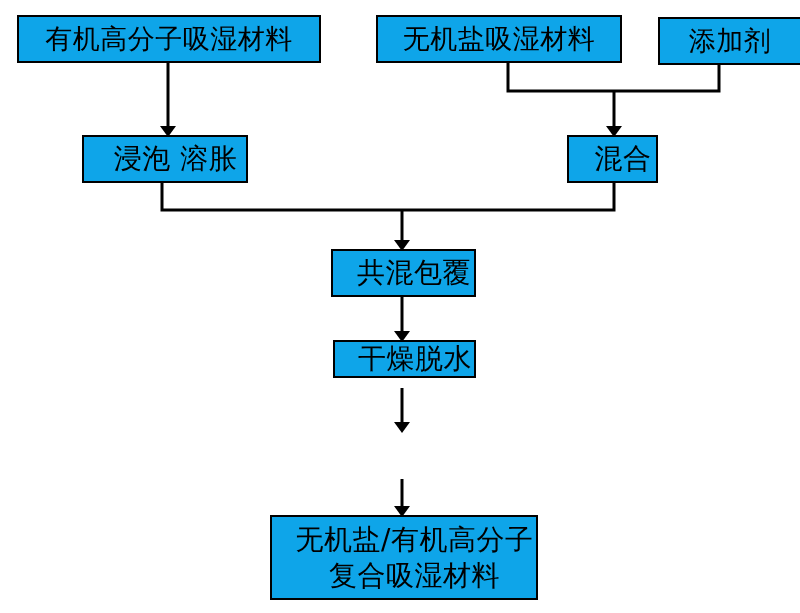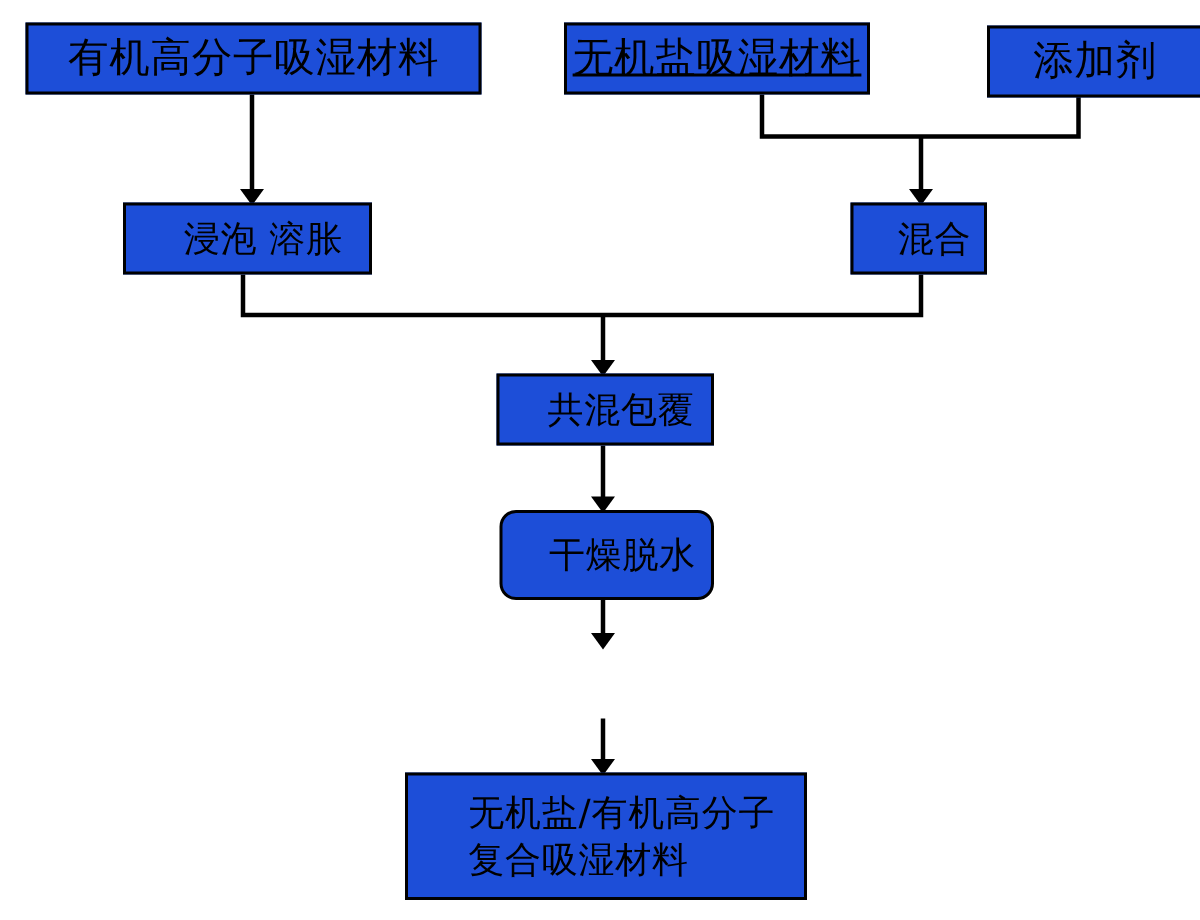--- a/index.html
+++ b/index.html
@@ -20,32 +20,32 @@
     position: absolute;
     left: 0;
     top: 0;
     width: 800px;
     height: 613px;
   }
   .node-box {
     position: absolute;
     box-sizing: border-box;
     border: 2px solid #000000;
-    background: #1d4ed8;
+    background: #0ea5e9;
     display: flex;
     align-items: center;
     justify-content: center;
-    text-align: left;
+    text-align: center;
     color: #000000;
     line-height: 1.18;
     letter-spacing: 0.5px;
     white-space: pre-line;
   }
   .fs-lg { font-size: 27px; }
-  .fs-md { font-size: 24px; padding-left: 21px; }
+  .fs-md { font-size: 28px; padding-left: 21px; }
   .two-line { line-height: 1.28; }
 </style>
 </head>
 <body>
 
 <div id="canvas">
 
   <svg class="flow" viewBox="0 0 800 613" xmlns="http://www.w3.org/2000/svg">
 
     <g>
@@ -90,29 +90,29 @@
     </g>
 
     <g>
       <path d="M 402 479 L 402 508" stroke="#000" stroke-width="3" fill="none"></path>
       <polygon points="394,506 410,506 402,517" fill="#000"></polygon>
     </g>
   </svg>
 
   <div class="node-box fs-lg" style="left:17px;  top:15px;  width:304px; height:48px;">有机高分子吸湿材料</div>
 
-  <div class="node-box fs-lg" style="left:376px; top:15px;  width:204px; height:48px;text-decoration:underline;">无机盐吸湿材料</div>
+  <div class="node-box fs-lg" style="left:376px; top:15px;  width:246px; height:48px;">无机盐吸湿材料</div>
 
   <div class="node-box fs-lg" style="left:658px; top:17px;  width:144px; height:48px;">添加剂</div>
 
   <div class="node-box fs-md" style="left:82px;  top:135px; width:166px; height:48px;">浸泡 溶胀</div>
 
   <div class="node-box fs-md" style="left:331px; top:249px; width:145px; height:48px;">共混包覆</div>
 
   <div class="node-box fs-md" style="left:567px; top:135px; width:91px;  height:48px;">混合</div>
 
-  <div class="node-box fs-md" style="left:333px; top:340px; width:143px; height:60px;border-radius:11px;">干燥脱水</div>
+  <div class="node-box fs-md" style="left:333px; top:340px; width:143px; height:38px;">干燥脱水</div>
 
 
   <div class="node-box fs-md two-line" style="left:270px; top:515px; width:268px; height:85px;">无机盐/有机高分子
 复合吸湿材料</div>
 
 </div>
 
 </body></html>

